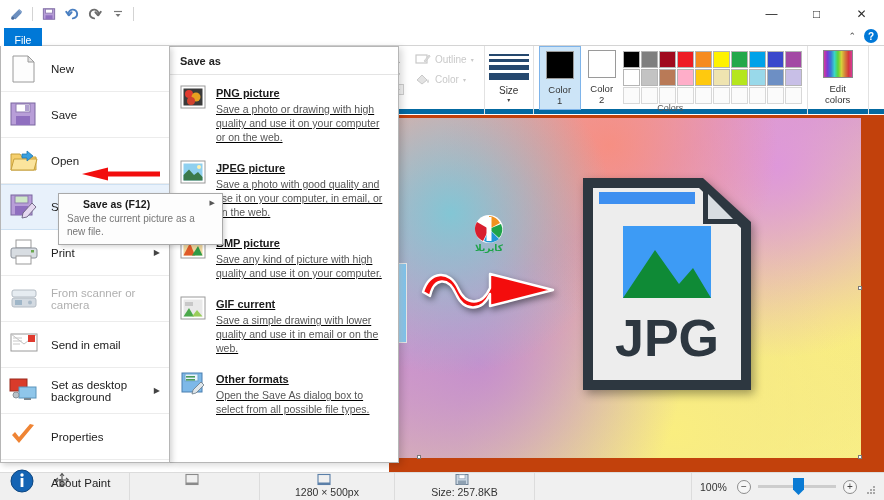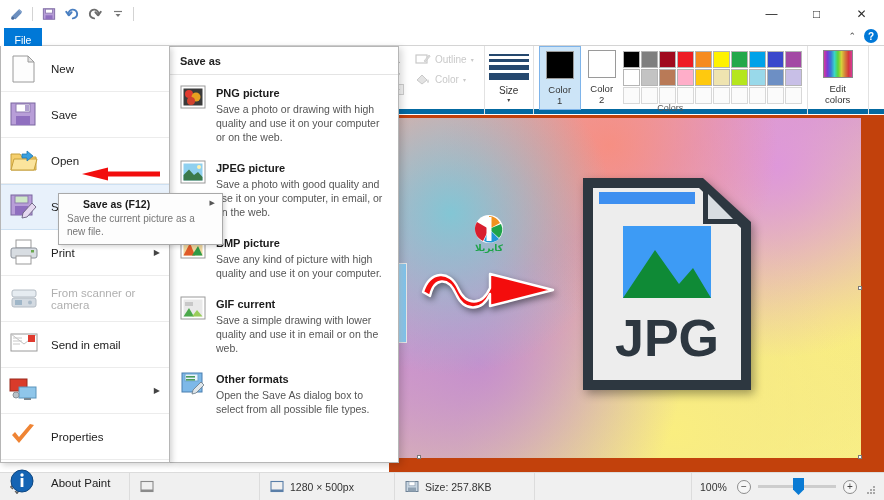--- a/index.html
+++ b/index.html
@@ -129,21 +129,21 @@
   .redarrow { position: absolute; left: 82px; top: 166px; width: 78px; height: 16px; z-index: 60; }
 
   
   .submenu {
     position: absolute; left: 169px; top: 46px; width: 230px; height: 417px;
     background: #ffffff; border: 1px solid #b6b6b6; border-left: 1px solid #dcdcdc;
     box-shadow: 3px 2px 7px rgba(0,0,0,.16); z-index: 35;
   }
   .sm-title { font-size: 11px; font-weight: bold; color: #222; padding: 8px 0 7px 10px;
               border-bottom: 1px solid #e4e4e4; }
-  .sm-item { display: flex; padding: 8px 10px 6px 10px; }
+  .sm-item { display: flex; padding: 8px 10px 6px 10px; text-decoration: underline; }
   .sm-ico { width: 26px; height: 24px; flex: none; margin-top: 2px; position: relative; }
   .sm-txt { margin-left: 10px; }
   .sm-name { font-size: 11px; font-weight: bold; color: #1b1b1b; }
   .sm-desc { font-size: 10.5px; color: #555; line-height: 14px; margin-top: 1px; }
 
   
   .tooltip {
     position: absolute; left: 58px; top: 193px; width: 165px; height: 52px;
     background: #fdfdfd; border: 1px solid #a9a9a9; z-index: 70;
     box-shadow: 2px 2px 4px rgba(0,0,0,.15);
@@ -188,21 +188,21 @@
   
   .klogo { position: absolute; left: 75px; top: 95px; width: 38px; height: 40px; }
 
   
   .statusbar {
     position: absolute; left: 0; bottom: 0; width: 884px; height: 28px;
     background: #f0f0f0; border-top: 1px solid #dcdcdc;
     display: flex; align-items: center;
   }
   .sb-seg { height: 28px; display: flex; align-items: center; padding: 0 10px;
-            font-size: 10.5px; color: #333; border-right: 1px solid #dcdcdc; }
+            font-size: 10.5px; color: #333; border-right: 1px solid #dcdcdc; flex-direction: column; }
   .sb-ico { width: 14px; height: 13px; margin-right: 6px; position: relative; flex: none; }
   .zoomwrap { margin-left: auto; display: flex; align-items: center; gap: 7px;
               padding: 0 8px; height: 28px; border-left: 1px solid #dcdcdc; }
   .zoom-pct { font-size: 10.5px; color: #333; min-width: 30px; }
   .zoom-btn { width: 14px; height: 14px; border: 1px solid #8d8d8d; border-radius: 50%;
               display: flex; align-items: center; justify-content: center;
               font-size: 10px; color: #444; background: #f6f6f6; line-height: 1; }
   .zoom-track { width: 78px; height: 3px; background: #cdcdcd; position: relative; }
   .zoom-thumb { position: absolute; left: 35px; top: -7px; width: 11px; height: 17px;
                 background: #0a7bd4; clip-path: polygon(0 0,100% 0,100% 68%,50% 100%,0 68%); }
@@ -597,20 +597,21 @@
 
     <div class="fm-item">
       <span class="fm-ico">
         <svg width="30" height="28" viewBox="0 0 30 28">
             <rect x="1" y="3" width="17" height="12" fill="#d93b2a" stroke="#9a2a1d"></rect>
             <rect x="10" y="11" width="17" height="11" fill="#8fc6ea" stroke="#5a94bb"></rect>
             <rect x="15" y="22" width="7" height="2" fill="#7a8790"></rect>
             <circle cx="7" cy="19" r="3" fill="#b9c2c9" stroke="#8a949c"></circle>
           </svg>
       </span>
+      <span class="fm-lbl">Set as desktop background</span>
       <span class="fm-arrow">▶</span>
     </div>
 
     <div class="fm-item">
       <span class="fm-ico">
         <svg width="28" height="26" viewBox="0 0 28 26">
             <path d="M3 13 L10 21 L25 3 L21 2 L10 15 L6 10 Z" fill="#ef8434"></path>
           </svg>
       </span>
       <span class="fm-lbl">Properties</span>

